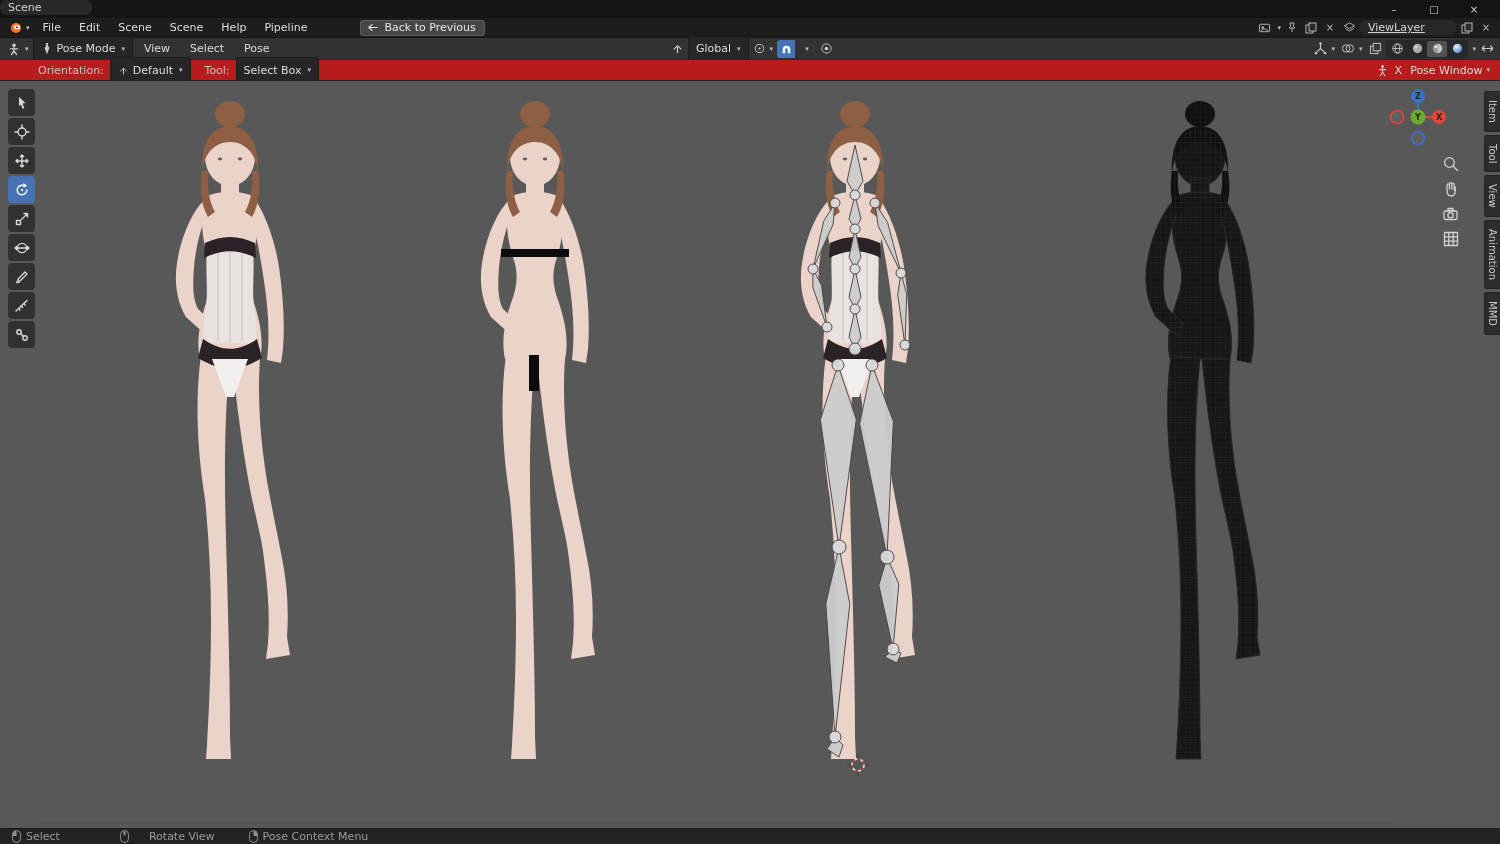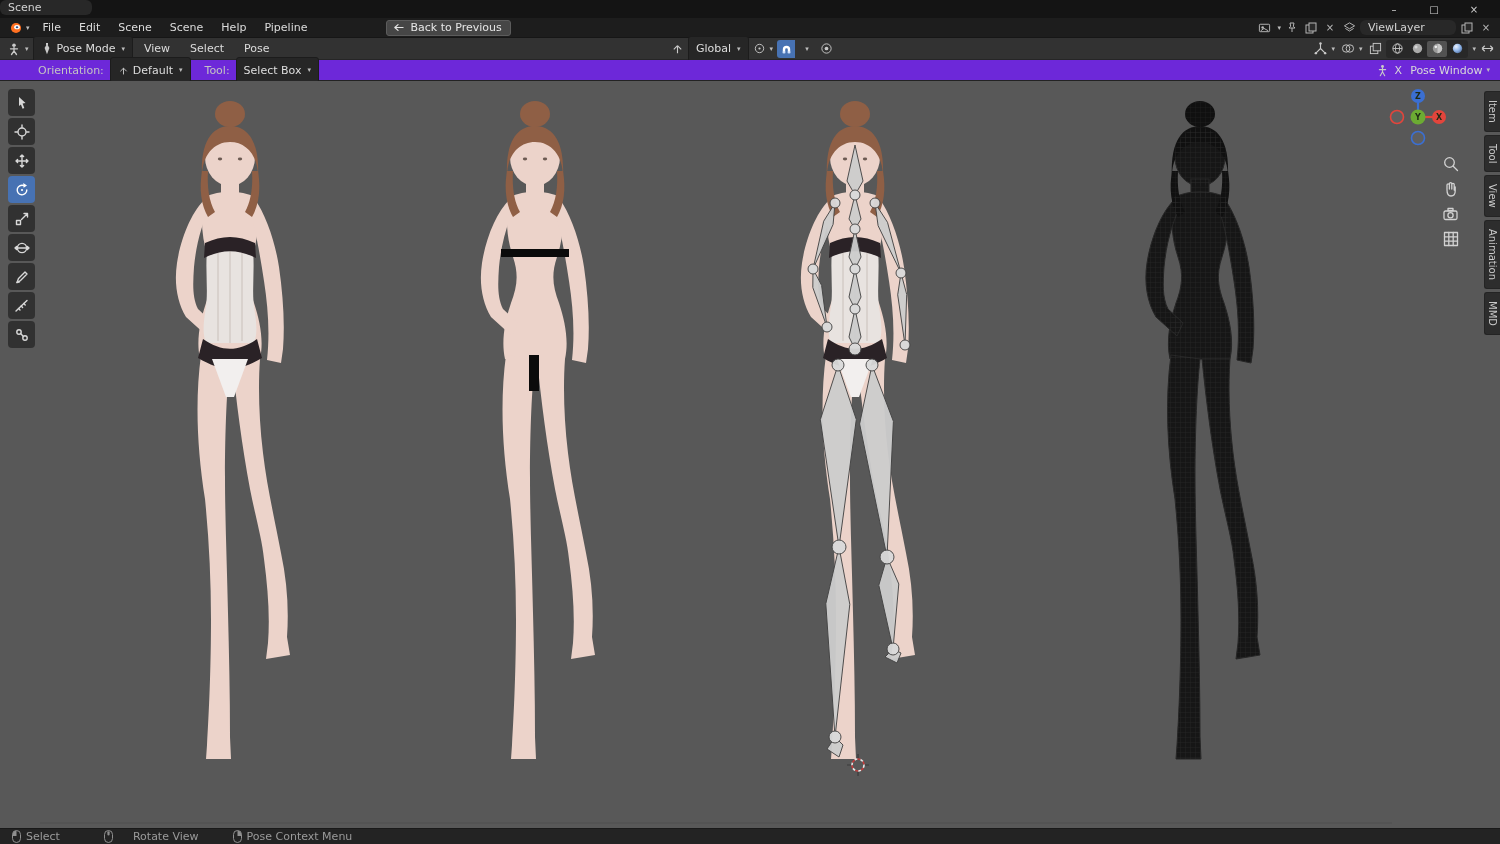--- a/index.html
+++ b/index.html
@@ -12,40 +12,40 @@
   .titlebar { height:18px; background:#141414; display:flex; align-items:center; padding:0 6px; gap:6px; }
   .titlebar .title { font-size:10.5px; color:#d0d0d0; }
   .win-controls { margin-left:auto; display:flex; }
   .win-btn { width:40px; height:18px; display:flex; align-items:center; justify-content:center; font-size:10px; color:#cfcfcf; }
 
   
   .menubar { height:20px; background:#1d1d1d; display:flex; align-items:center; padding:0 6px; border-bottom:1px solid #161616; }
   .app-menu-btn { display:flex; align-items:center; gap:2px; padding:0 4px; }
   .menu-item { padding:2px 9px; border-radius:3px; color:#dcdcdc;text-align:right; }
   .chev { font-size:7px; color:#bdbdbd; margin-left:2px; }
-  .back-btn { margin-left:70px; background:#464646; border:1px solid #5c5c5c; border-radius:3px; height:16px; padding:0 8px 0 5px; display:flex; align-items:center; gap:5px; color:#e6e6e6; }
+  .back-btn { margin-left:44px; background:#464646; border:1px solid #5c5c5c; border-radius:3px; height:16px; padding:0 8px 0 5px; display:flex; align-items:center; gap:5px; color:#e6e6e6; }
   .topbar-right { margin-left:auto; display:flex; align-items:center; gap:3px; }
   .field { background:#282828; border-radius:6px; height:15px; display:flex; align-items:center; padding:0 8px; color:#d2d2d2; }
   .field.scene { width:92px; }
-  .field.viewlayer { width:96px; }
+  .field.viewlayer { width:96px;text-decoration:underline; }
   .mini-icon-btn { width:16px; height:16px; display:flex; align-items:center; justify-content:center; color:#b9b9b9; font-size:10px; }
 
   
   .vp-header { height:22px; background:#323232; display:flex; align-items:center; gap:2px; padding:0 5px; position:relative; border-bottom:1px solid #262626; }
   .hbtn { height:18px; min-width:18px; display:flex; align-items:center; justify-content:center; gap:2px; padding:0 2px; border-radius:3px; }
   .dropdown { background:#262626; border:1px solid #1c1c1c; border-radius:3px; height:17px; display:flex; align-items:center; gap:4px; padding:12px 7px; color:#dedede; }
   .cluster-center { position:absolute; left:668px; top:0; height:100%; display:flex; align-items:center; gap:2px; }
   .cluster-right { position:absolute; right:4px; top:0; height:100%; display:flex; align-items:center; gap:2px; }
   .snap-on { background:var(--accent); border-radius:3px 0 0 3px; }
   .shading-group { background:#282828; border-radius:3px; display:flex; align-items:center; height:18px; padding:0 1px; }
   .shade-btn { width:20px; height:16px; display:flex; align-items:center; justify-content:center; border-radius:2px; }
   .shade-btn.active { background:#525252; }
 
   
-  .tool-settings { height:21px; background:#6d28d9; border-bottom:1px solid #232323; display:flex; align-items:center; gap:6px; padding:0 10px 0 38px; position:relative; }
+  .tool-settings { height:21px; background:#b91c1c; border-bottom:1px solid #232323; display:flex; align-items:center; gap:6px; padding:0 10px 0 38px; position:relative; }
   .ts-label { color:#c3c3c3; }
   .ts-right { position:absolute; right:8px; top:0; height:100%; display:flex; align-items:center; gap:6px; }
 
   
   .viewport { position:relative; height:747px; background:var(--viewport-bg); }
   .scene { position:absolute; left:0; top:0; }
 
   .left-toolbar { position:absolute; left:8px; top:8px; display:flex; flex-direction:column; gap:2px; z-index:5; }
   .tool-btn { width:27px; height:27px; background:rgba(46,46,46,0.9); border-radius:4px; display:flex; align-items:center; justify-content:center; }
   .tool-btn.active { background:var(--accent); }
@@ -66,21 +66,21 @@
   .skin  { fill:var(--skin); }
   .hair  { fill:var(--hair); }
   .censor{ fill:var(--censor); }
   .corset-body { fill:#e8e3e0; }
   .corset-trim { fill:#2a2226; }
   .corset-panty{ fill:#f2efee; }
 
   
   .statusbar { height:16px; background:#232323; border-top:1px solid #191919; display:flex; align-items:center; padding:0 12px; color:#9a9a9a; }
   .sb-group { display:flex; align-items:center; gap:5px; }
-  .sb-gap1 { margin-left:44px;gap:20px; }
+  .sb-gap1 { margin-left:60px;gap:20px; }
   .sb-gap2 { margin-left:34px; }
   .sb-version { margin-left:auto; color:#8f8f8f;margin-top:25px; }
   .micon { stroke:#8f8f8f; fill:none; stroke-width:1; }
   .micon-fill { fill:#8f8f8f; stroke:none; }
 </style>
 </head>
 <body>
 
 <div class="titlebar">
   <svg width="13" height="13" viewBox="0 0 13 13">

